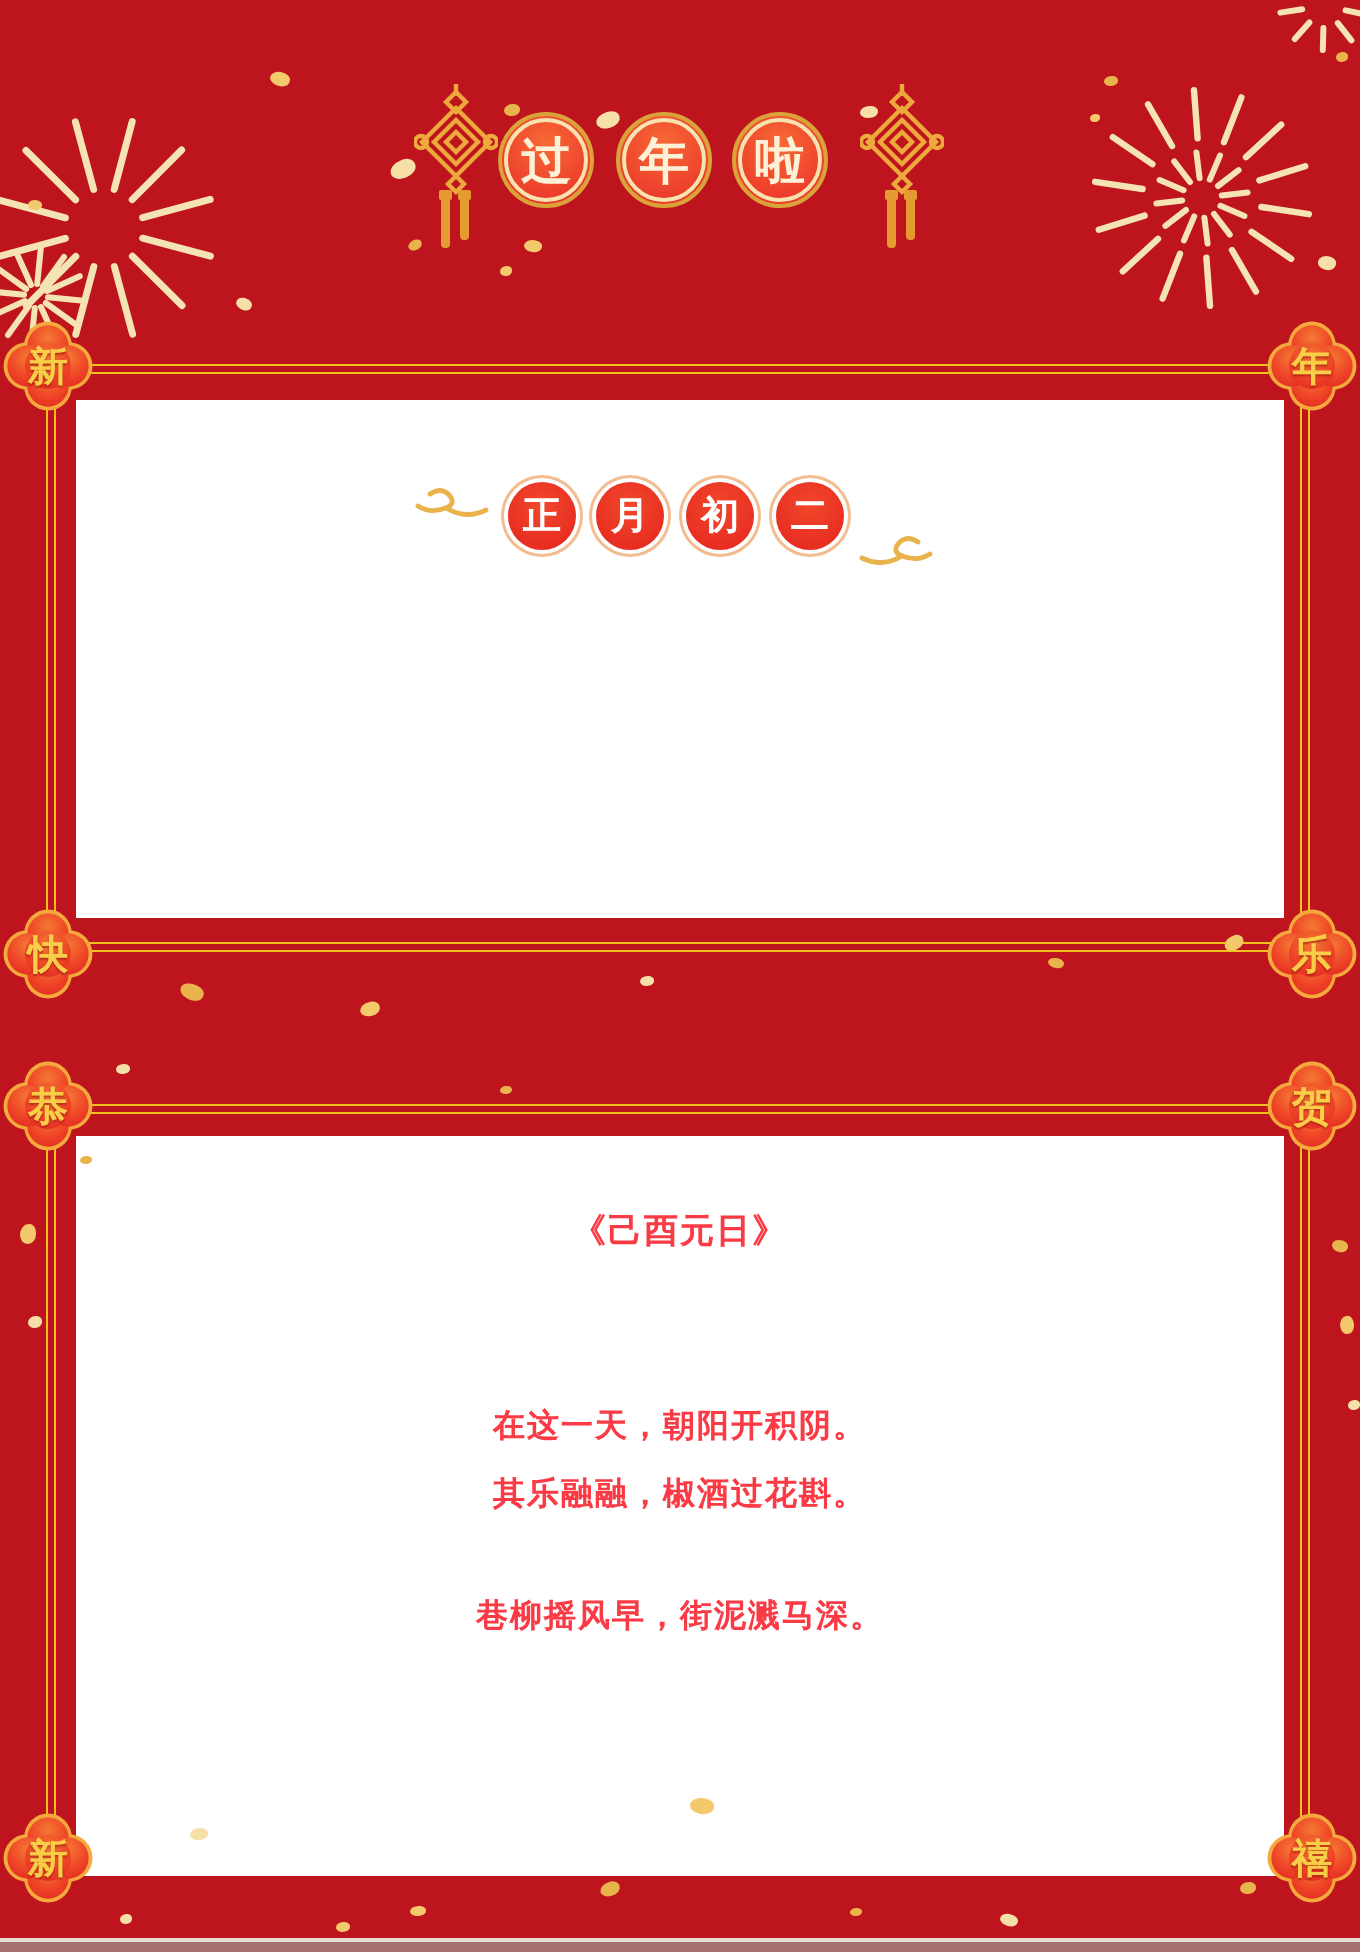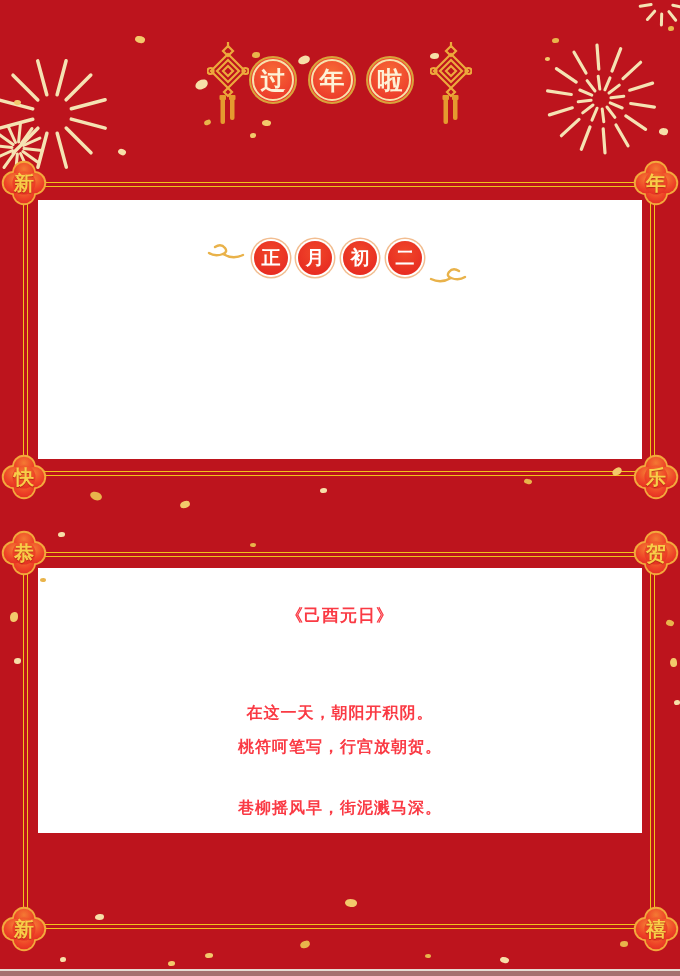--- a/index.html
+++ b/index.html
@@ -25,21 +25,21 @@
 
   
   .frame{position:absolute;border:1px solid #f2c21c;z-index:2;box-sizing:border-box;}
   .frame::before{content:"";position:absolute;inset:3px;border:1px solid #f2c21c;}
   #frame1{left:23px;top:182px;width:632px;height:294px;}
   #frame2{left:23px;top:552px;width:632px;height:377px;}
 
   
   .card{position:absolute;background:#ffffff;z-index:3;}
   #card1{left:38px;top:200px;width:604px;height:259px;}
-  #card2{left:38px;top:568px;width:604px;height:265px;}
+  #card2{left:38px;top:568px;width:604px;height:370px;}
 
   
   .corner-badge{position:absolute;width:46px;height:46px;z-index:6;}
   .corner-badge svg{position:absolute;inset:0;width:100%;height:100%;}
   .cb-char{position:absolute;inset:0;display:flex;align-items:center;justify-content:center;
     color:#f8ce48;font-size:20px;font-weight:bold;text-shadow:0 1px 1px rgba(140,20,10,.55);}
 
   
   .title-badge{position:absolute;width:34px;height:34px;border-radius:50%;
     background:radial-gradient(circle at 50% 35%,#f0482a,#e5241f);
@@ -228,21 +228,21 @@
     <div class="title-badge" style="left:216px;top:41px">正</div>
     <div class="title-badge" style="left:260px;top:41px">月</div>
     <div class="title-badge" style="left:305px;top:41px">初</div>
     <div class="title-badge" style="left:350px;top:41px">二</div>
   </div>
 
   <div class="frame" id="frame2"></div>
   <div class="card" id="card2">
     <div class="poem-title">《己酉元日》</div>
     <div class="poem-line pl1">在这一天，朝阳开积阴。</div>
-    <div class="poem-line pl2">桃符呵笔写，行宫放朝贺。</div>
+    <div class="poem-line pl2">其乐融融，椒酒过花斟。</div>
     <div class="poem-line pl3">巷柳摇风早，街泥溅马深。</div>
   </div>
 
   <div class="corner-badge" style="left:1px;top:160px">
     <svg viewBox="0 0 60 60">
         <use href="#quatrefoil"></use>
       </svg>
     <span class="cb-char">新</span>
   </div>
   <div class="corner-badge" style="left:633px;top:160px">

